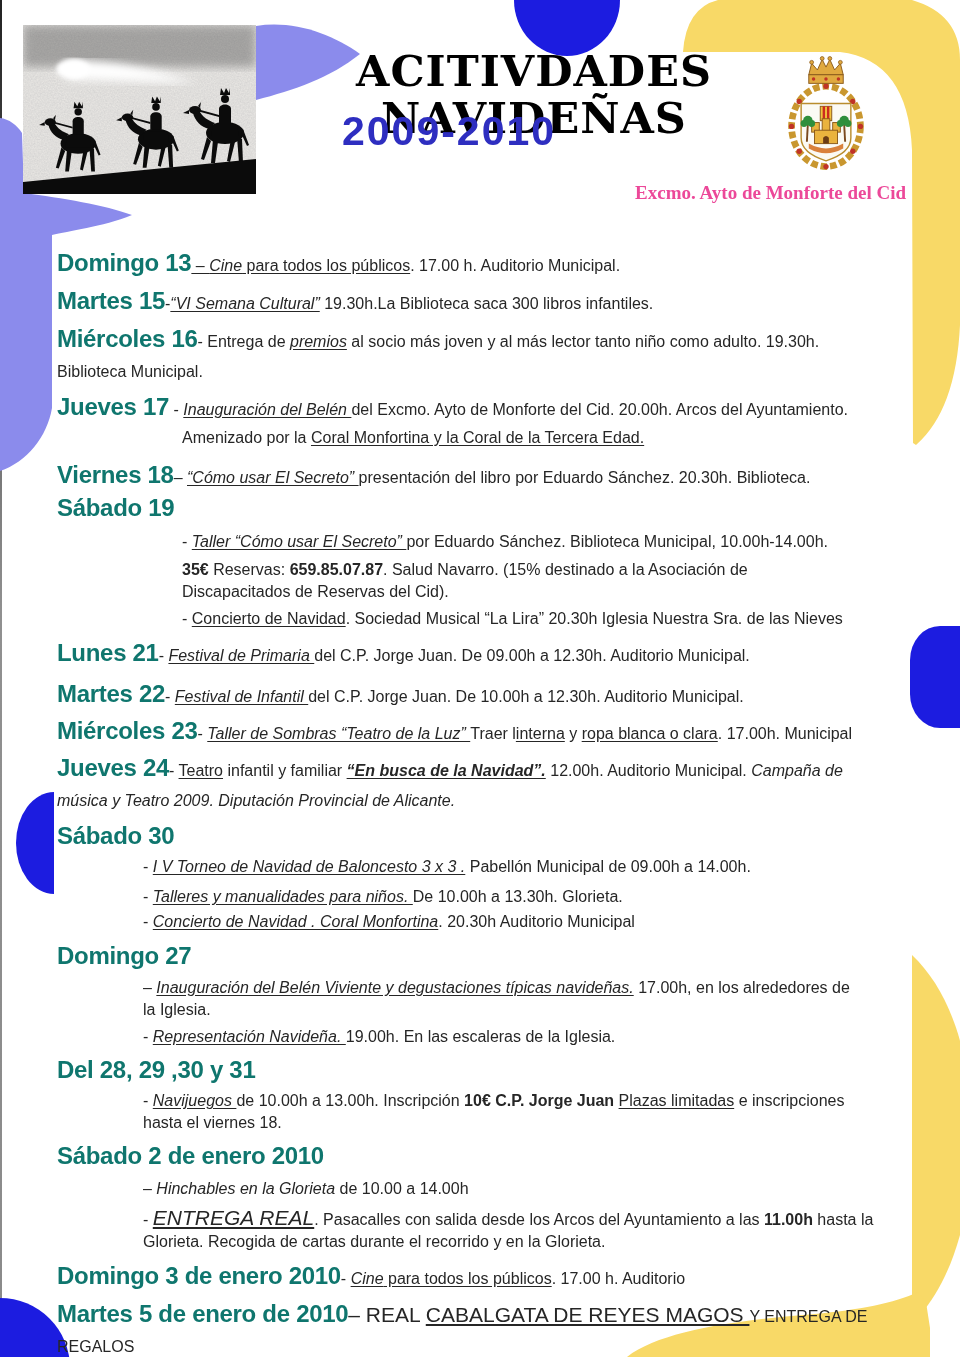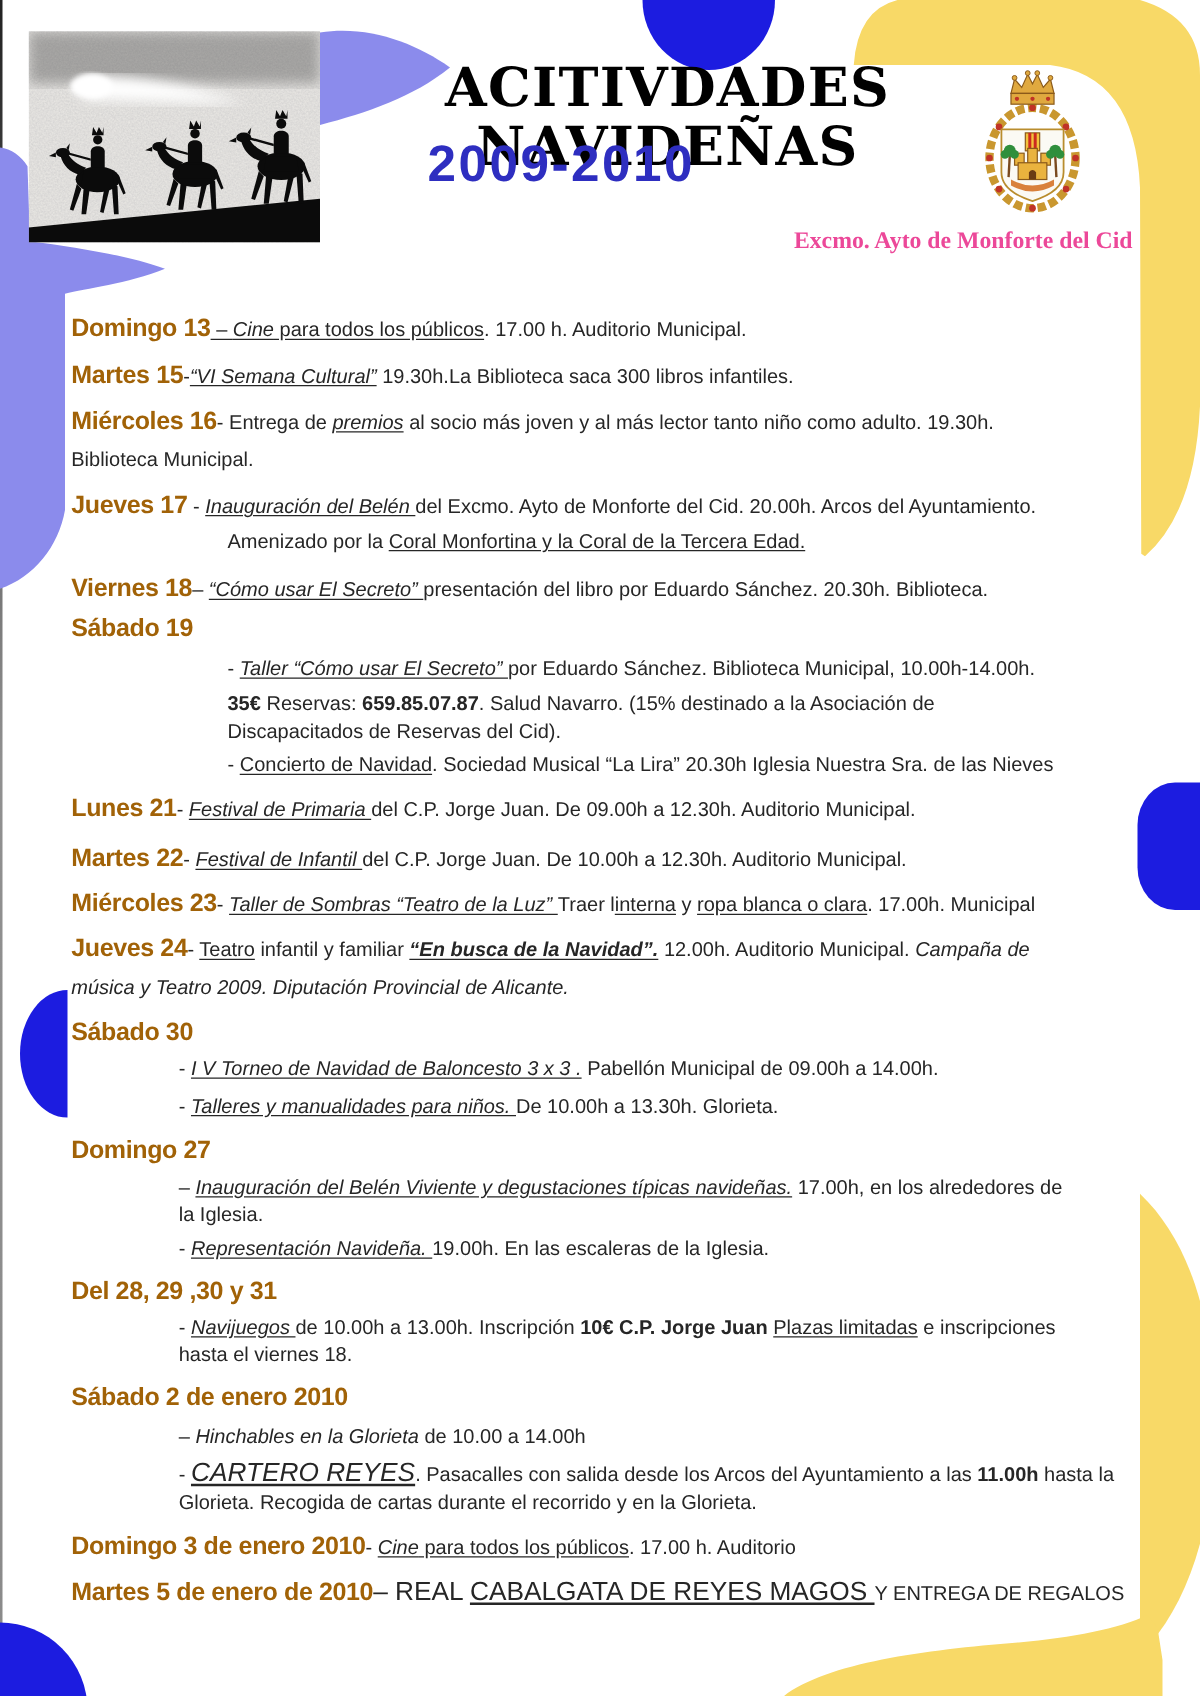--- a/index.html
+++ b/index.html
@@ -24,21 +24,21 @@
           font-family:"DejaVu Serif",serif;font-weight:bold;font-size:43px;line-height:1.1;
           color:#000000;letter-spacing:1px;}
   .title2{position:absolute;left:342px;top:108px;width:370px;text-align:left;
           font-family:Liberation Sans, sans-serif;font-weight:bold;font-size:41px;color:#2e2ec0;letter-spacing:2px;}
   .org{position:absolute;right:54px;top:182px;font-family:Liberation Serif, serif;
        font-weight:bold;font-size:19px;color:#ec4899;margin-left:43px;}
   .crest{position:absolute;left:782px;top:54px;width:88px;height:118px;}
   
   .content{position:absolute;left:0;top:240px;width:960px;padding:0 50px 0 57px;}
   .content p{margin:0;font-size:16px;line-height:22px;color:#262626;}
-  .entry .date{font-size:20px;font-weight:bold;letter-spacing:-0.3px;color:#a16207;}
+  .entry .date{font-size:24px;font-weight:bold;letter-spacing:-0.3px;color:#0f766e;}
   .entry{line-height:30px !important;}
   .entry .runs{line-height:22px;}
   .sub{line-height:22px;}
   .ind1{padding-left:86px;}
   .ind2{padding-left:125px;}
   .it{font-style:italic;text-align:right;}
   .un{text-decoration:underline;text-underline-offset:2px;}
   .bd{font-weight:bold;}
   .lg{font-size:21px;line-height:26px;}
 </style>
@@ -181,24 +181,25 @@
     <p class="sub ind2" style="margin-top:5px"><span>- </span><span class="it un">Taller “Cómo usar El Secreto” </span><span>por Eduardo Sánchez. Biblioteca Municipal, 10.00h-14.00h.</span></p>
     <p class="sub ind2" style="margin-top:6px"><span class="bd">35€</span><span>  Reservas: </span><span class="bd">659.85.07.87</span><span>. Salud Navarro. (15% destinado a la Asociación de</span><br><span>Discapacitados de Reservas del Cid).</span></p>
     <p class="sub ind2" style="margin-top:5px"><span>- </span><span class="un">Concierto de Navidad</span><span>. Sociedad Musical “La Lira” 20.30h Iglesia Nuestra Sra. de las Nieves</span></p>
     <p class="entry" style="margin-top:8px"><span class="date">Lunes 21</span><span class="runs"><span>- </span><span class="it un">Festival de Primaria </span><span>del C.P. Jorge Juan. De 09.00h a 12.30h. Auditorio Municipal.</span></span></p>
     <p class="entry" style="margin-top:8px"><span class="date">Martes 22</span><span class="runs"><span>- </span><span class="it un">Festival de Infantil </span><span>del C.P. Jorge Juan. De 10.00h a 12.30h. Auditorio Municipal.</span></span></p>
     <p class="entry" style="margin-top:4px"><span class="date">Miércoles 23</span><span class="runs"><span>- </span><span class="it un">Taller de Sombras “Teatro de la Luz” </span><span>Traer l</span><span class="un">interna</span><span> y </span><span class="un">ropa blanca o clara</span><span>. 17.00h. Municipal</span></span></p>
     <p class="entry" style="margin-top:4px"><span class="date">Jueves  24</span><span class="runs"><span>- </span><span class="un">Teatro</span><span> infantil y familiar </span><span class="bd it un">“En busca de la Navidad”.</span><span> 12.00h. Auditorio Municipal. </span><span class="it">Campaña de</span><br><span class="it">música y Teatro 2009. Diputación Provincial de Alicante.</span></span></p>
     <p class="entry" style="margin-top:5px"><span class="date">Sábado 30</span></p>
     <p class="sub ind1" style="margin-top:2px"><span>- </span><span class="it un">I V Torneo de Navidad de Baloncesto 3 x 3 .</span><span> Pabellón Municipal de 09.00h a 14.00h.</span></p>
     <p class="sub ind1" style="margin-top:8px"><span>- </span><span class="it un">Talleres y manualidades  para niños. </span><span> De 10.00h a 13.30h. Glorieta.</span></p>
+    <p class="sub ind1" style="margin-top:3px"><span>- </span><span class="it un">Concierto de Navidad . Coral Monfortina</span><span>. 20.30h Auditorio Municipal</span></p>
     <p class="entry" style="margin-top:8px"><span class="date">Domingo 27</span></p>
     <p class="sub ind1" style="margin-top:3px"><span>– </span><span class="it un">Inauguración del Belén Viviente y degustaciones típicas navideñas.</span><span> 17.00h, en los alrededores de</span><br><span>la Iglesia.</span></p>
     <p class="sub ind1" style="margin-top:5px"><span>- </span><span class="it un">Representación Navideña. </span><span> 19.00h. En las escaleras  de la Iglesia.</span></p>
     <p class="entry" style="margin-top:7px"><span class="date">Del 28, 29 ,30 y 31</span></p>
     <p class="sub ind1" style="margin-top:2px"><span>- </span><span class="it un">Navijuegos  </span><span> de 10.00h a 13.00h. Inscripción </span><span class="bd">10€</span><span> </span><span class="bd">C.P. Jorge Juan</span><span> </span><span class="un">Plazas limitadas</span><span> e inscripciones</span><br><span>hasta el viernes 18.</span></p>
     <p class="entry" style="margin-top:7px"><span class="date">Sábado 2 de enero 2010</span></p>
     <p class="sub ind1" style="margin-top:4px"><span>– </span><span class="it">Hinchables en la Glorieta</span><span> de 10.00 a 14.00h</span></p>
-    <p class="sub ind1" style="margin-top:5px"><span>- </span><span class="it un lg">CARTERO  REYES</span><span>. Pasacalles con  salida desde los Arcos del Ayuntamiento a las </span><span class="bd">11.00h</span><span> hasta la</span><br><span>Glorieta. Recogida de cartas durante el recorrido y  en la Glorieta.</span></p>
+    <p class="sub ind1" style="margin-top:5px"><span>- </span><span class="it un lg">ENTREGA  REAL</span><span>. Pasacalles con  salida desde los Arcos del Ayuntamiento a las </span><span class="bd">11.00h</span><span> hasta la</span><br><span>Glorieta. Recogida de cartas durante el recorrido y  en la Glorieta.</span></p>
     <p class="entry" style="margin-top:8px"><span class="date">Domingo 3 de enero 2010</span><span class="runs"><span>- </span><span class="it un">Cine</span><span class="un"> para todos los públicos</span><span>. 17.00 h. Auditorio</span></span></p>
     <p class="entry" style="margin-top:5px"><span class="date">Martes 5 de enero de 2010</span><span class="runs"><span class="lg">– REAL </span><span class="un lg">CABALGATA DE REYES MAGOS </span><span>Y ENTREGA DE REGALOS</span><br></span></p>
   </div>
 </div>
 
 </body></html>

